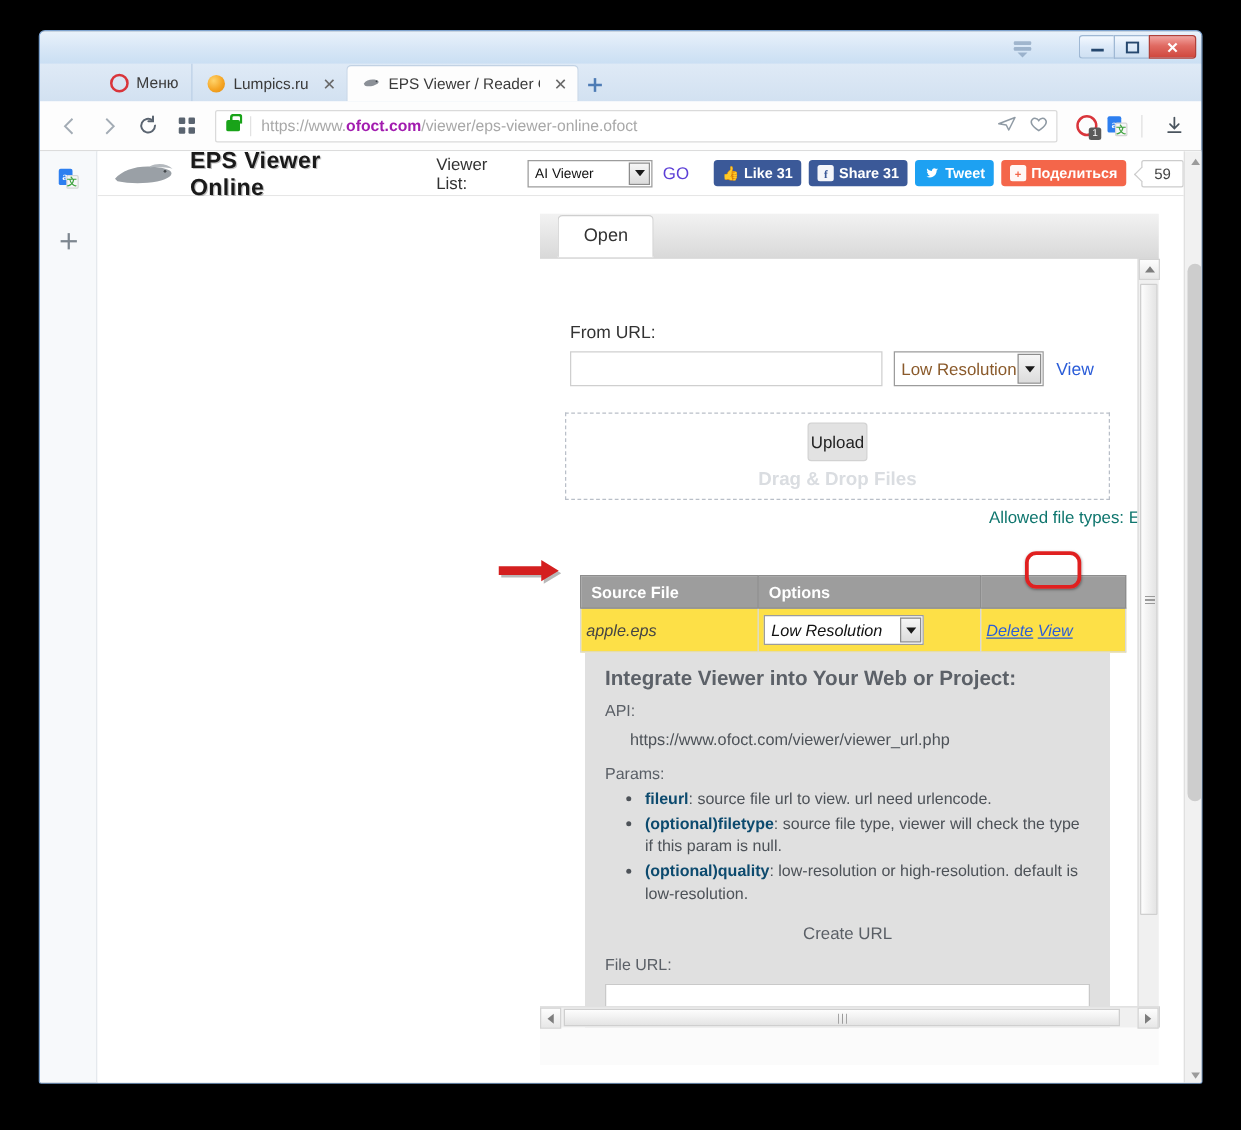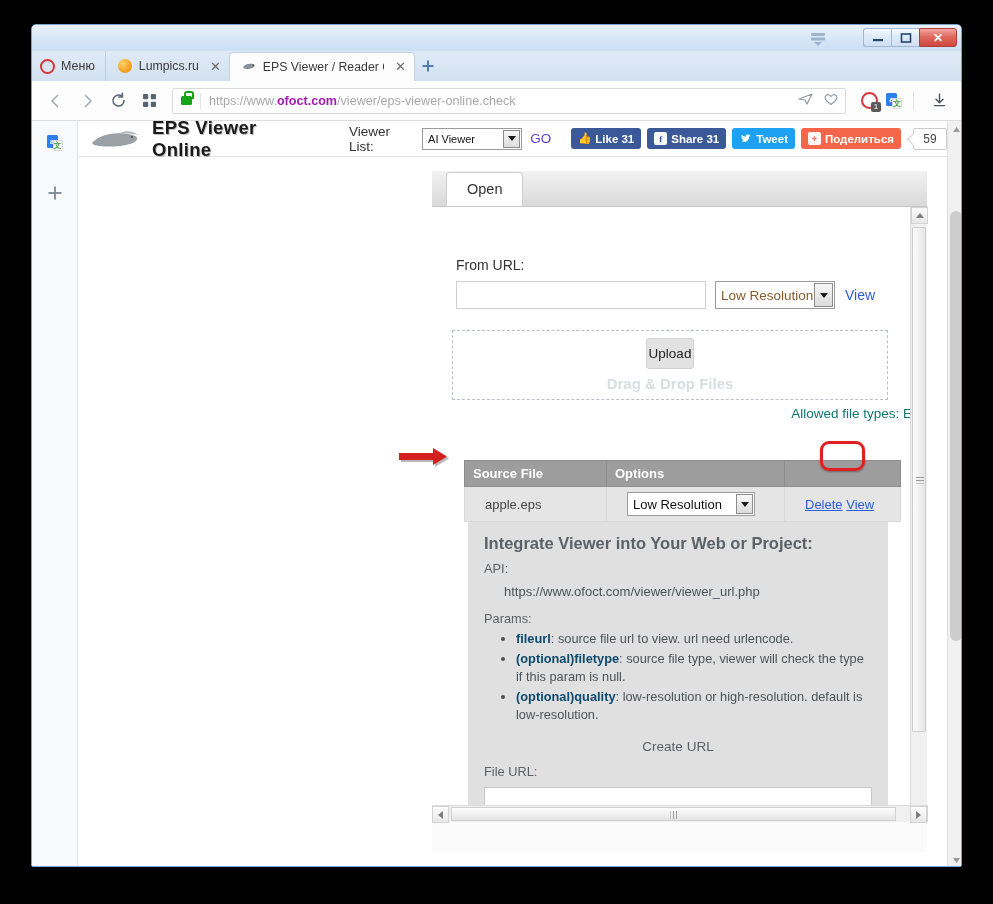--- a/index.html
+++ b/index.html
@@ -53,21 +53,21 @@
   }
   #opera-menu-stack {
     position:absolute; right:136px; top:5px; width:18px; height:18px;
     opacity:.55;
   }
 
   
   #tab-strip {
     position:absolute; left:0; top:26px; width:931px; height:30px;
     background: linear-gradient(to bottom,#dfeaf6 0%, #d2e1f1 100%);
-    display:flex; align-items:center;
+    display:flex; align-items:flex-end;padding-left:48px;
   }
   .o-menu {
     display:flex; align-items:center; gap:6px;
     height:30px; padding:0 10px 0 8px; font-size:12.5px; color:#3b3b3b;
     border-right:1px solid #bcd0e6;
     cursor:pointer;
   }
   .o-logo {
     width:15px; height:15px; border-radius:50%;
     border:2.6px solid #d9353b; background:transparent;
@@ -333,22 +333,22 @@
   
   #file-table { top:253px; left:32px; width:436px; border-collapse:collapse;}
   #file-table .tbl {
     width:436px; border-collapse:collapse; table-layout:fixed;
   }
   #file-table th {
     background:#9d9d9d; color:#fff; font-size:13px; font-weight:bold;
     text-align:left; padding:5px 8px; border:1px solid #8d8d8d;
   }
   #file-table td {
-    padding:5px 20px; font-size:13px; color:#444; border:1px solid #d9d9d9;
-    background:#e5e5e5; vertical-align:middle;
+    padding:5px 4px; font-size:13px; color:#444; border:1px solid #d9d9d9;
+    background:#fde047; vertical-align:middle;font-style:italic;
   }
   .col-src{width:142px;} .col-opt{width:178px;} .col-act{width:116px;}
   #row-select { width:128px; height:24px; font-size:13px; color:#111;}
   .act-link { color:#2b5dd8; text-decoration:underline; font-size:13px; cursor:pointer;}
 
   
   #integrate-box {
     top:315px; left:36px; width:420px;
     background:#e0e0e0; padding:12px 16px 14px 16px;
   }
@@ -470,21 +470,21 @@
           <rect x="1" y="1" width="5.2" height="5.2" rx="1" fill="#5a6470"></rect>
           <rect x="8.8" y="1" width="5.2" height="5.2" rx="1" fill="#5a6470"></rect>
           <rect x="1" y="8.8" width="5.2" height="5.2" rx="1" fill="#5a6470"></rect>
           <rect x="8.8" y="8.8" width="5.2" height="5.2" rx="1" fill="#5a6470"></rect>
         </svg>
       </div>
 
       <div id="omnibox">
         <span class="lock-icon"></span>
         <span class="omni-sep"></span>
-        <span id="url-text"><span>https://www.</span><b>ofoct.com</b><span>/viewer/eps-viewer-online.check</span></span>
+        <span id="url-text"><span>https://www.</span><b>ofoct.com</b><span>/viewer/eps-viewer-online.ofoct</span></span>
         <span id="omni-right">
           <span class="omni-ico">
             <svg width="16" height="14" viewBox="0 0 16 14">
                 <path d="M1 7 L14 2 L9 12 L7 8 Z" fill="none" stroke="#8f9aa4" stroke-width="1.2" stroke-linejoin="round"></path>
               </svg>
           </span>
           <span class="omni-ico">
             <svg width="16" height="14" viewBox="0 0 16 14">
                 <path d="M8 12.5 C2 8.5, 1 5.5, 2.8 3.6 C4.4 2, 6.8 2.6, 8 4.5 C9.2 2.6, 11.6 2, 13.2 3.6 C15 5.5, 14 8.5, 8 12.5 Z" fill="none" stroke="#8f9aa4" stroke-width="1.2"></path>
               </svg>

